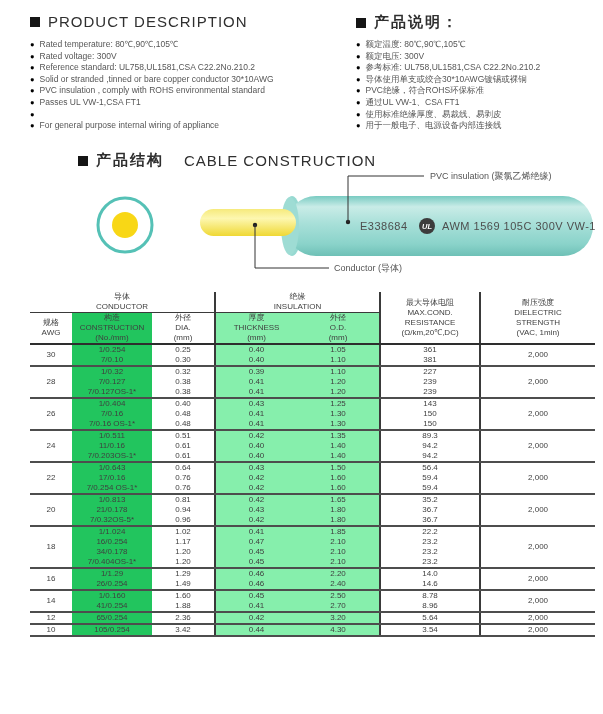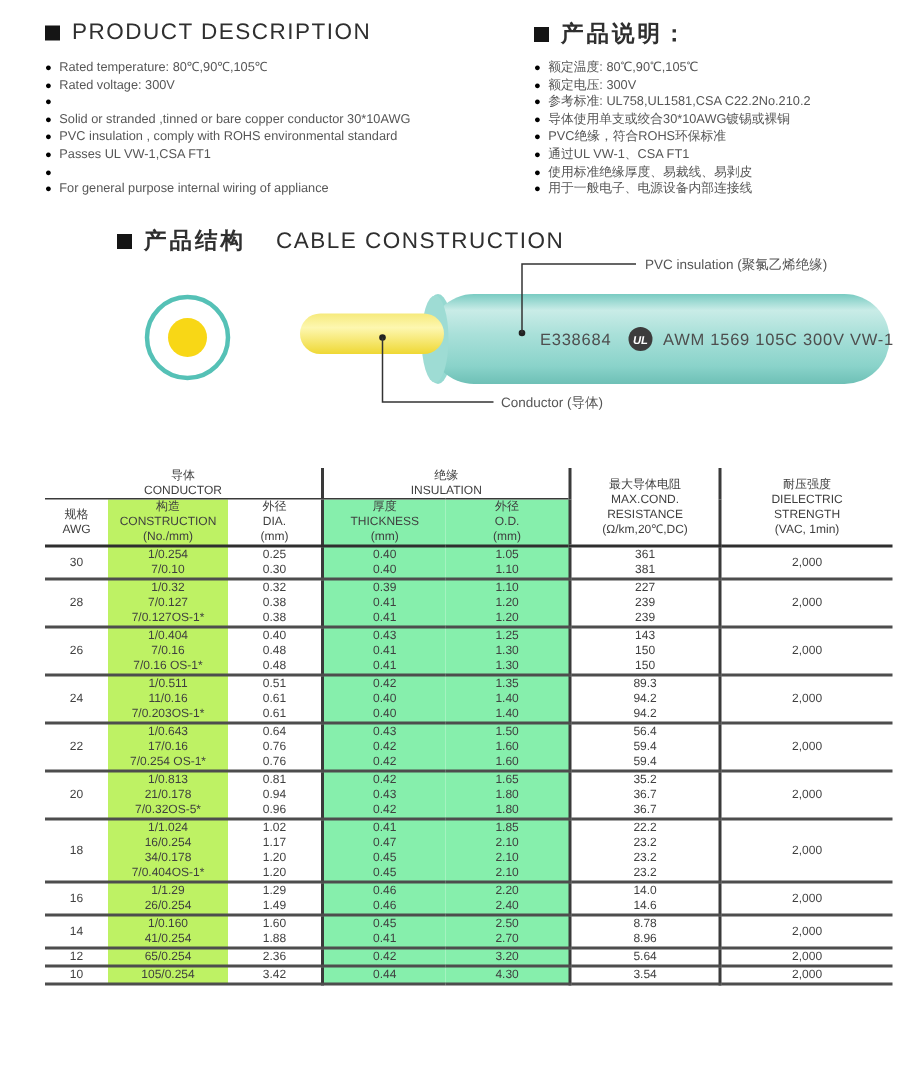--- a/index.html
+++ b/index.html
@@ -20,33 +20,33 @@
   .blist { position:absolute; top:39px; overflow:hidden; }
   .blist .li { display:flex; align-items:flex-start; gap:5px; line-height:11.6px; }
   .blist .dot { color:#000; font-size:7.5px; line-height:11.6px; flex:0 0 auto; }
   .blist .txt { font-size:8.5px; color:#565656; white-space:nowrap; }
 
   
   .diagram { position:absolute; left:0; top:155px; }
 
   
   table.spec {
-    position:absolute; left:30px; top:312px; width:565px;
+    position:absolute; left:30px; top:292px; width:565px;
     border-collapse:collapse; table-layout:fixed;
   }
   table.spec th, table.spec td {
     font-weight:normal; text-align:center; vertical-align:middle;
     font-size:8px; color:#3f3f3f; padding:0;
   }
   table.spec th div, table.spec td div { line-height:10px; }
   .grp { border-bottom:1px solid #3a3a3a; padding:2px 0; }
   .hcol { padding:3px 0 5px; }
   thead .hbot { border-bottom:2px solid #2e2e2e; }
   .vr { border-right:2px solid #3a3a3a; }
-  .yellow { background:#bef264; }
+  .yellow { background:#22c55e; }
   .blue { background:#86efac;margin-top:32px; }
   tbody td { border-bottom:2px solid #4d4d4d; padding:2.5px 0; }
 </style>
 </head>
 <body>
 
 <div class="page">
 
   <div class="sec-head" style="left:30px; top:13px;">
     <span class="sq"></span>
@@ -61,20 +61,21 @@
       <div class="li">
         <span class="dot">●</span>
         <span class="txt">Rated temperature: 80℃,90℃,105℃</span>
       </div>
       <div class="li">
         <span class="dot">●</span>
         <span class="txt">Rated voltage: 300V</span>
       </div>
       <div class="li">
         <span class="dot">●</span>
+        <span class="txt">Reference standard: UL758,UL1581,CSA C22.2No.210.2</span>
       </div>
       <div class="li">
         <span class="dot">●</span>
         <span class="txt">Solid or stranded ,tinned or bare copper conductor 30*10AWG</span>
       </div>
       <div class="li">
         <span class="dot">●</span>
         <span class="txt">PVC insulation , comply with ROHS environmental standard</span>
       </div>
       <div class="li">

